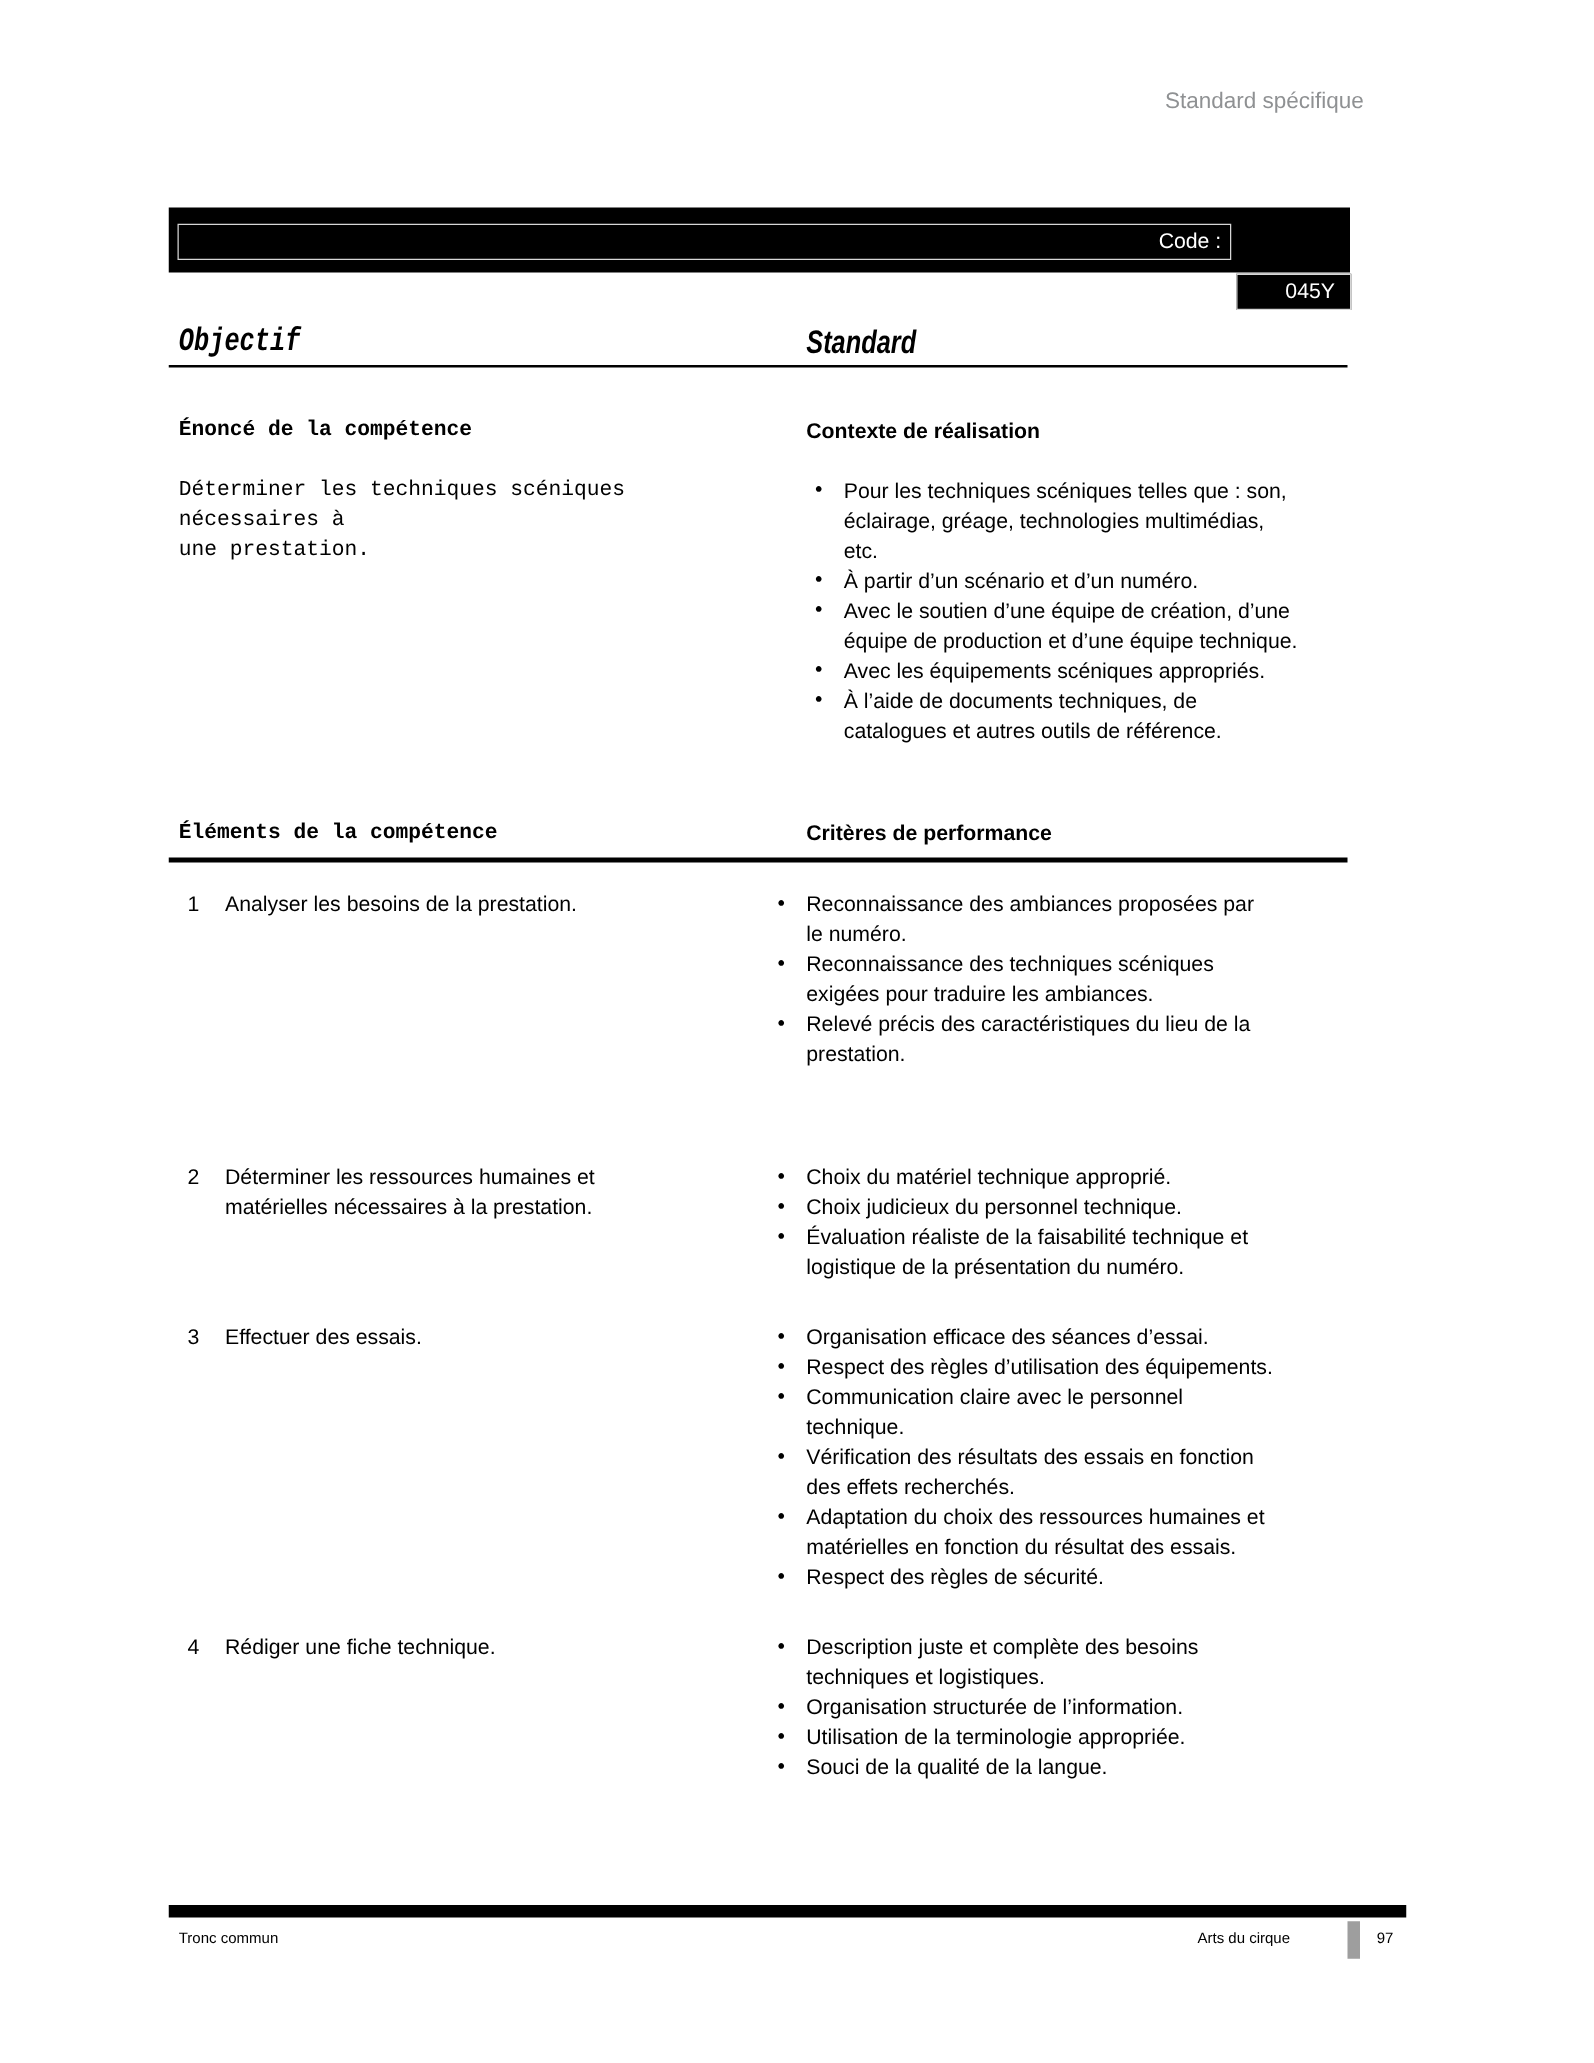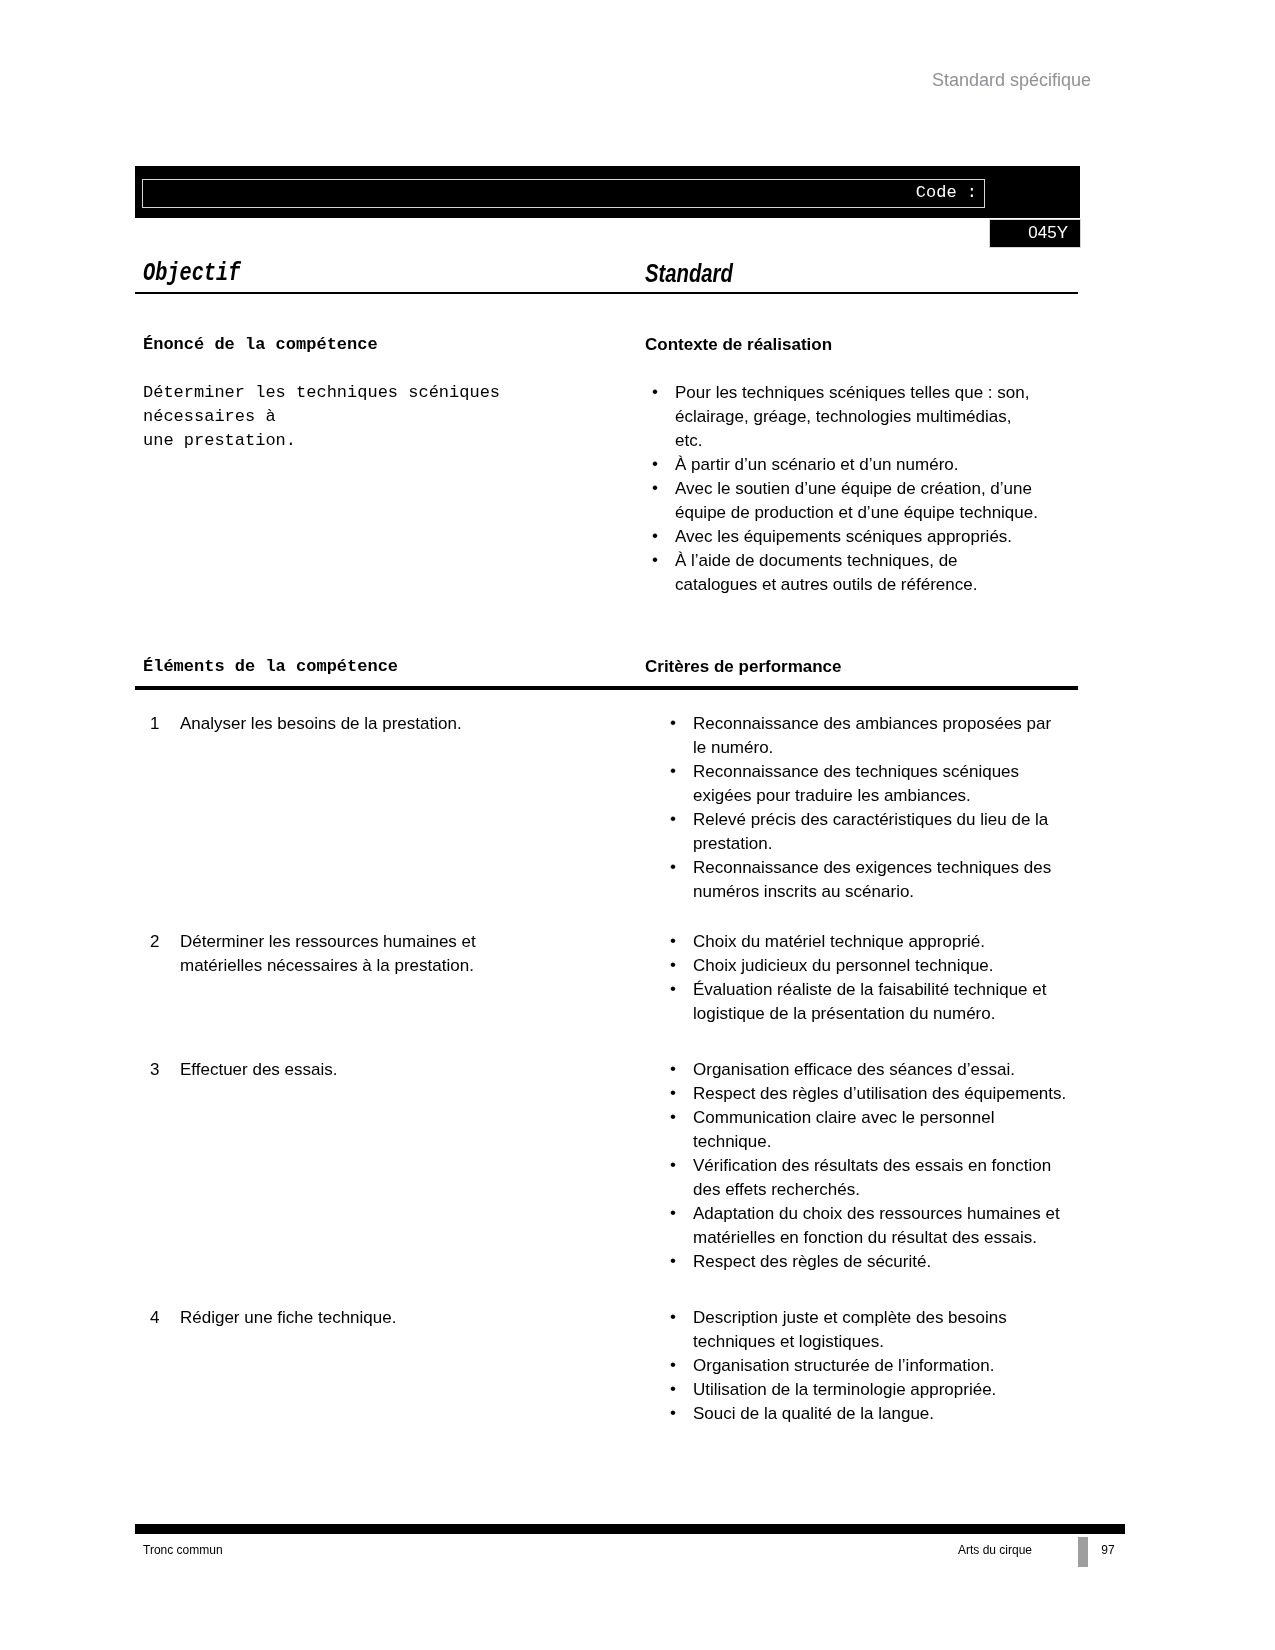--- a/index.html
+++ b/index.html
@@ -6,21 +6,21 @@
   .page{position:relative;width:1275px;height:1650px;background:#ffffff;
         font-family:"Liberation Sans",sans-serif;color:#000;overflow:hidden;}
 
   
   .formation{position:absolute;top:70px;left:932px;font-size:18px;color:#8f9193;white-space:nowrap;}
 
   
   .codebar{position:absolute;left:135px;top:166px;width:945px;height:52px;background:#000;}
   .codebox{position:absolute;top:13px;height:27px;border:1px solid #d6d6d6;background:#000;color:#fff;
            font-size:17px;line-height:26px;text-align:right;}
-  .codebox-label{left:7px;width:834px;padding-right:7px;font-family:Liberation Mono, monospace;}
+  .codebox-label{left:7px;width:834px;padding-right:7px;}
   .codebox-value{left:854px;width:78px;padding-right:12px;margin-top:40px;}
 
   
   .rule{position:absolute;left:135px;width:943px;background:#000;}
   .rule1{top:292px;height:2px;}
   .rule2{top:686px;height:4px;}
   .footbar{position:absolute;left:135px;top:1524px;width:990px;height:10px;background:#000;}
 
   
   .row{position:absolute;left:135px;width:943px;font-size:17px;line-height:24px;}
@@ -39,21 +39,21 @@
   .para{white-space:pre-line;width:470px;}
 
   .b{position:relative;padding-left:30px;white-space:pre-line;}
   .b::before{content:"\2022";position:absolute;left:7px;top:-1px;}
 
   
   .item{position:absolute;left:135px;width:943px;font-size:17px;line-height:24px;}
   .item1{top:712px;} .item2{top:930px;} .item3{top:1058px;} .item4{top:1306px;}
   .inum{position:absolute;left:15px;top:0;}
   .itext{padding-left:45px;white-space:pre-line;width:490px;box-sizing:border-box;}
-  .icrit{position:absolute;left:528px;top:0;width:433px;}
+  .icrit{position:absolute;left:480px;top:0;width:433px;}
 
   
   .f-left{position:absolute;left:143px;top:1543px;font-size:12px;}
   .f-right{position:absolute;left:925px;top:1543px;width:140px;font-size:12px;text-align:center;}
   .f-divider{position:absolute;left:1078px;top:1537px;width:10px;height:30px;background:#9e9e9e;}
   .f-page{position:absolute;left:1096px;top:1543px;width:24px;font-size:12px;text-align:center;}
 </style>
 </head>
 <body>
 
@@ -108,22 +108,20 @@
   <div class="item item1">
     <span class="inum">1</span>
     <div class="itext">Analyser les besoins de la prestation.</div>
     <div class="icrit">
       <div class="b">Reconnaissance des ambiances proposées par
 le numéro.</div>
       <div class="b">Reconnaissance des techniques scéniques
 exigées pour traduire les ambiances.</div>
       <div class="b">Relevé précis des caractéristiques du lieu de la
 prestation.</div>
-      <div class="b">Reconnaissance des exigences techniques des
-numéros inscrits au scénario.</div>
     </div>
   </div>
 
   <div class="item item2">
     <span class="inum">2</span>
     <div class="itext">Déterminer les ressources humaines et
 matérielles nécessaires à la prestation.</div>
     <div class="icrit">
       <div class="b">Choix du matériel technique approprié.</div>
       <div class="b">Choix judicieux du personnel technique.</div>

